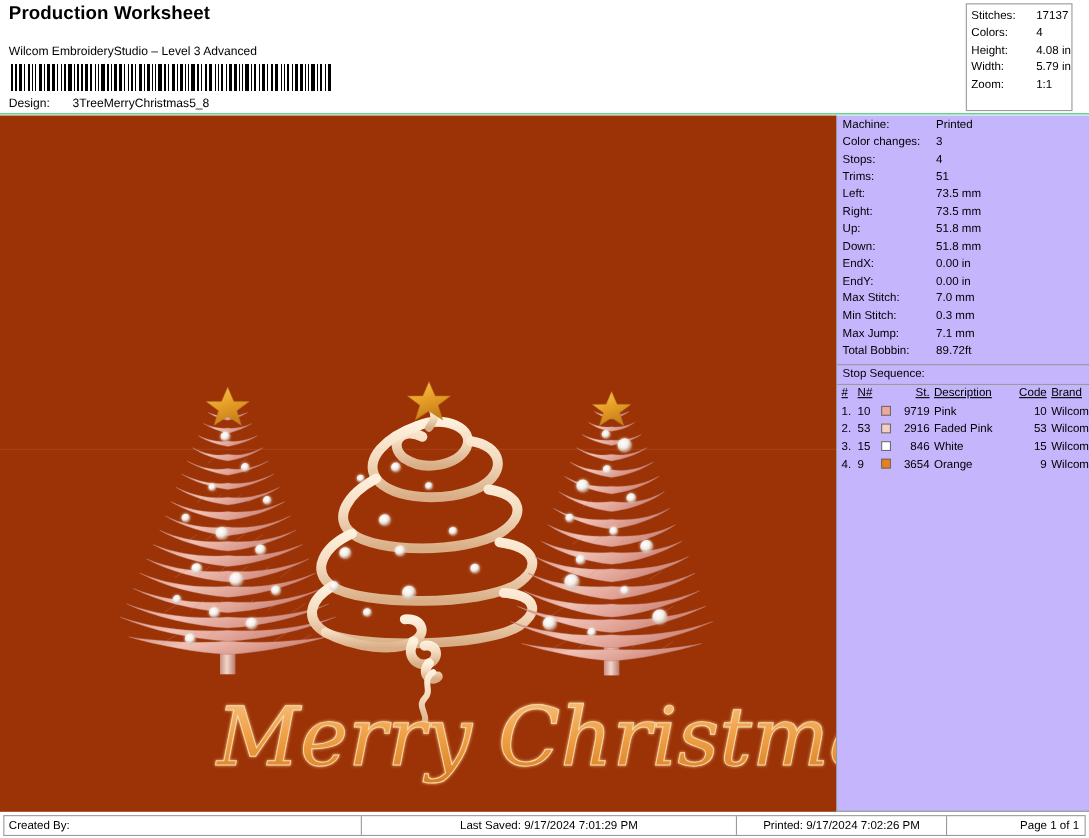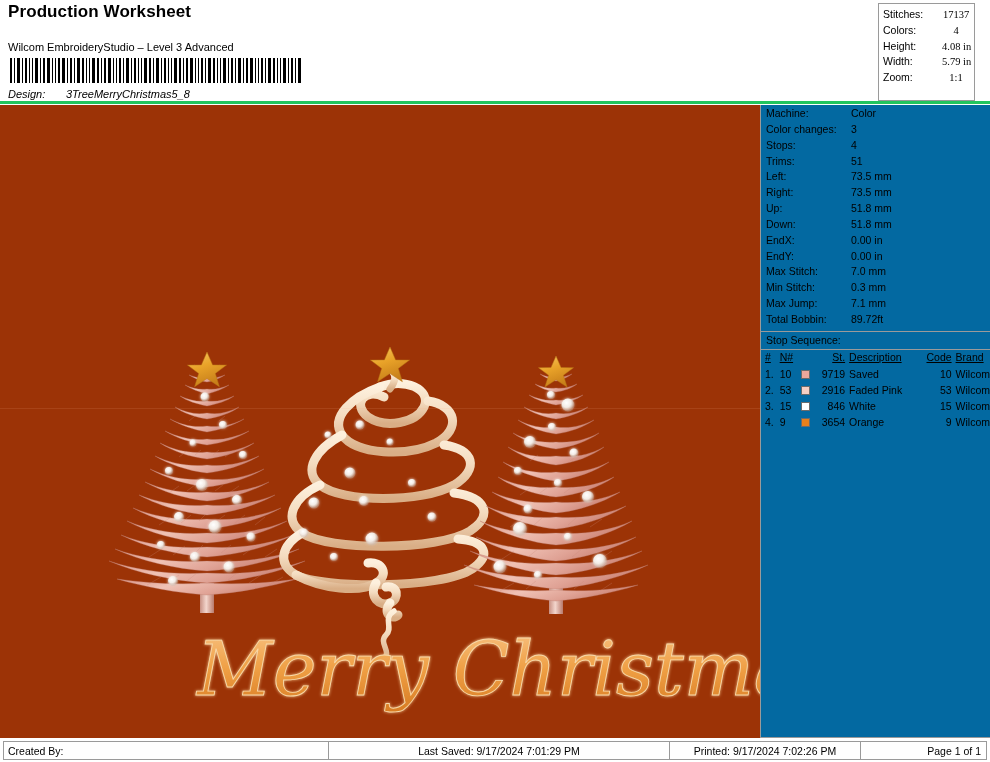--- a/index.html
+++ b/index.html
@@ -7,64 +7,64 @@
   body{
     font-family:"Liberation Sans", sans-serif;
     width:990px;height:762px;overflow:hidden;
     -webkit-font-smoothing:antialiased;
   }
   .page{position:relative;width:990px;height:762px;background:#fff;box-sizing:border-box;}
 
   
   .header{
     position:absolute;left:0;top:0;width:990px;height:104px;
-    border-bottom:3px solid #22c55e;box-sizing:border-box;background:#fff;
+    border-bottom:1px solid #22c55e;box-sizing:border-box;background:#fff;
   }
   .hdr-left{position:absolute;left:8px;top:2px;width:740px;}
   .doc-title{
     font-size:17px;font-weight:bold;color:#000;letter-spacing:.1px;
     margin:0;padding:0;line-height:20px;
   }
   .doc-subtitle{
     font-size:11px;color:#000;line-height:14px;margin-top:18px;
   }
   .barcode{
     margin-top:4px;height:25px;width:296px;
     background-repeat:repeat-x;
   }
-  .kv-row{font-size:11px;color:#000;line-height:14px;margin-top:4px;display:flex;font-style:italic;}
+  .kv-row{font-size:11px;color:#000;line-height:14px;margin-top:4px;display:flex;}
   .kv-row .k{width:58px;flex:0 0 58px;}
   .kv-row .v{flex:1;}
 
   
   .summary-box{
     position:absolute;right:15px;top:3px;width:97px;height:98px;
     border:1px solid #9a9a9a;box-sizing:border-box;background:#fff;
     padding:3px 4px 0 4px;
   }
   .sum-row{display:flex;font-size:10.5px;line-height:15.8px;color:#000;white-space:nowrap;}
   .sum-row .k{flex:0 0 52px;}
-  .sum-row .v{flex:1;text-align:center;font-family:Liberation Serif, serif;}
+  .sum-row .v{flex:1;text-align:left;}
   .sum-row .v.pad{padding-left:7px;}
 
   
   .canvas{
     position:absolute;left:0;top:105px;width:760px;height:633px;
     background:#9c3306;overflow:hidden;
   }
   .canvas svg{display:block;}
   .guideline{
     position:absolute;left:0;top:303px;width:760px;height:1px;
     background:rgba(255,180,140,.13);
   }
 
   
   .info-panel{
     position:absolute;left:760px;top:105px;width:230px;height:633px;
-    background:#0369a1;border-left:1px solid #9a9a9a;border-bottom:1px solid #9a9a9a;
+    background:#c4b5fd;border-left:1px solid #9a9a9a;border-bottom:1px solid #9a9a9a;
     box-sizing:border-box;
   }
   .stats{padding:1px 0 0 5px;}
   .stat-row{display:flex;font-size:10.5px;line-height:15.85px;color:#000;white-space:nowrap;}
   .stat-row .k{flex:0 0 85px;}
   .stat-row .v{flex:1;}
 
   .seq-sep{height:1px;background:#9a9a9a;margin-top:3px;}
   .seq-title{font-size:10.5px;line-height:15px;padding:1px 0 0 5px;color:#000;}
   .seq-sep2{height:1px;background:#9a9a9a;margin-top:1px;}
@@ -425,21 +425,21 @@
         <text x="197" y="590" font-family="'DejaVu Serif', serif" font-size="74" font-style="italic" fill="url(#gScript)" stroke="#f7d8a8" stroke-width="0.9">Merry Christmas</text>
       </g>
     </svg>
     <div class="guideline"></div>
   </div>
 
   <div class="info-panel">
     <div class="stats" id="stats-list">
         <div class="stat-row">
           <span class="k">Machine:</span>
-          <span class="v">Color</span>
+          <span class="v">Printed</span>
         </div>
         <div class="stat-row">
           <span class="k">Color changes:</span>
           <span class="v">3</span>
         </div>
         <div class="stat-row">
           <span class="k">Stops:</span>
           <span class="v">4</span>
         </div>
         <div class="stat-row">
@@ -503,21 +503,21 @@
           <th class="c-code">Code</th>
           <th class="c-brand">Brand</th>
         </tr>
       </thead>
       <tbody id="seq-body">
           <tr>
             <td class="c-idx">1.</td>
             <td class="c-num">10</td>
             <td class="c-sw"><span class="swatch" style="background: rgb(237, 167, 155);"></span></td>
             <td class="c-st">9719</td>
-            <td class="c-desc">Saved</td>
+            <td class="c-desc">Pink</td>
             <td class="c-code">10</td>
             <td class="c-brand">Wilcom</td>
           </tr>
           <tr>
             <td class="c-idx">2.</td>
             <td class="c-num">53</td>
             <td class="c-sw"><span class="swatch" style="background: rgb(246, 207, 196);"></span></td>
             <td class="c-st">2916</td>
             <td class="c-desc">Faded Pink</td>
             <td class="c-code">53</td>

